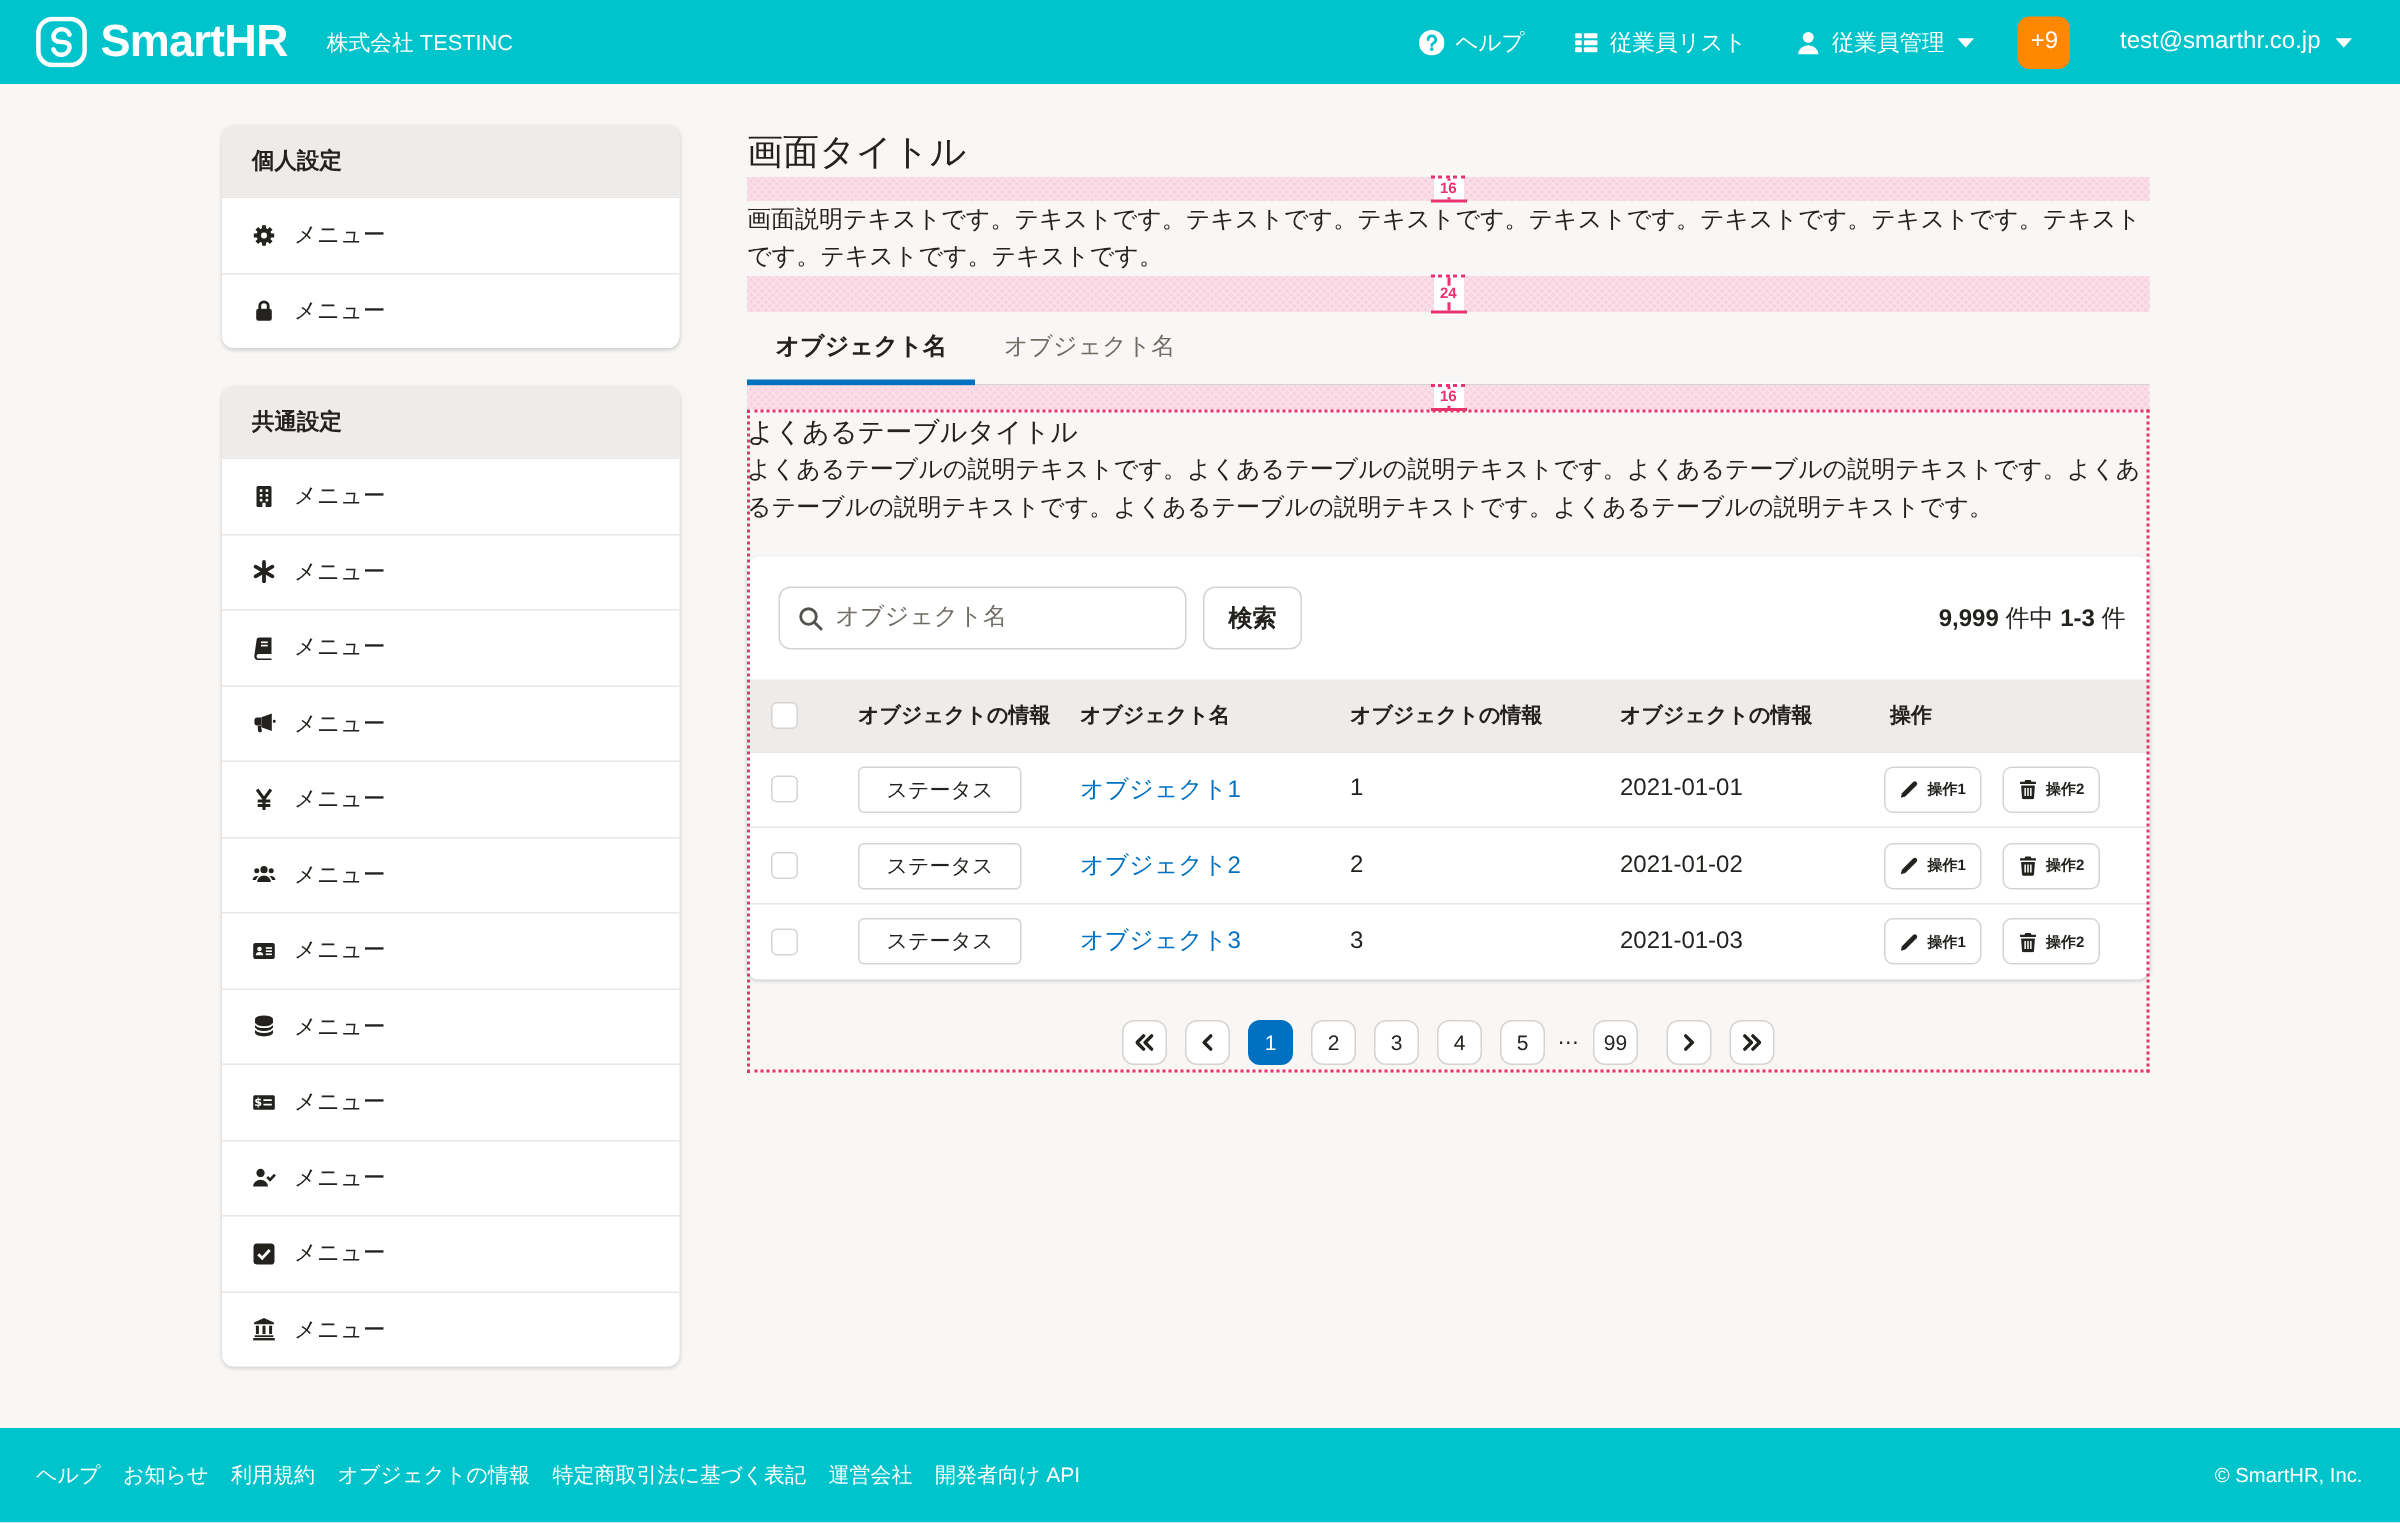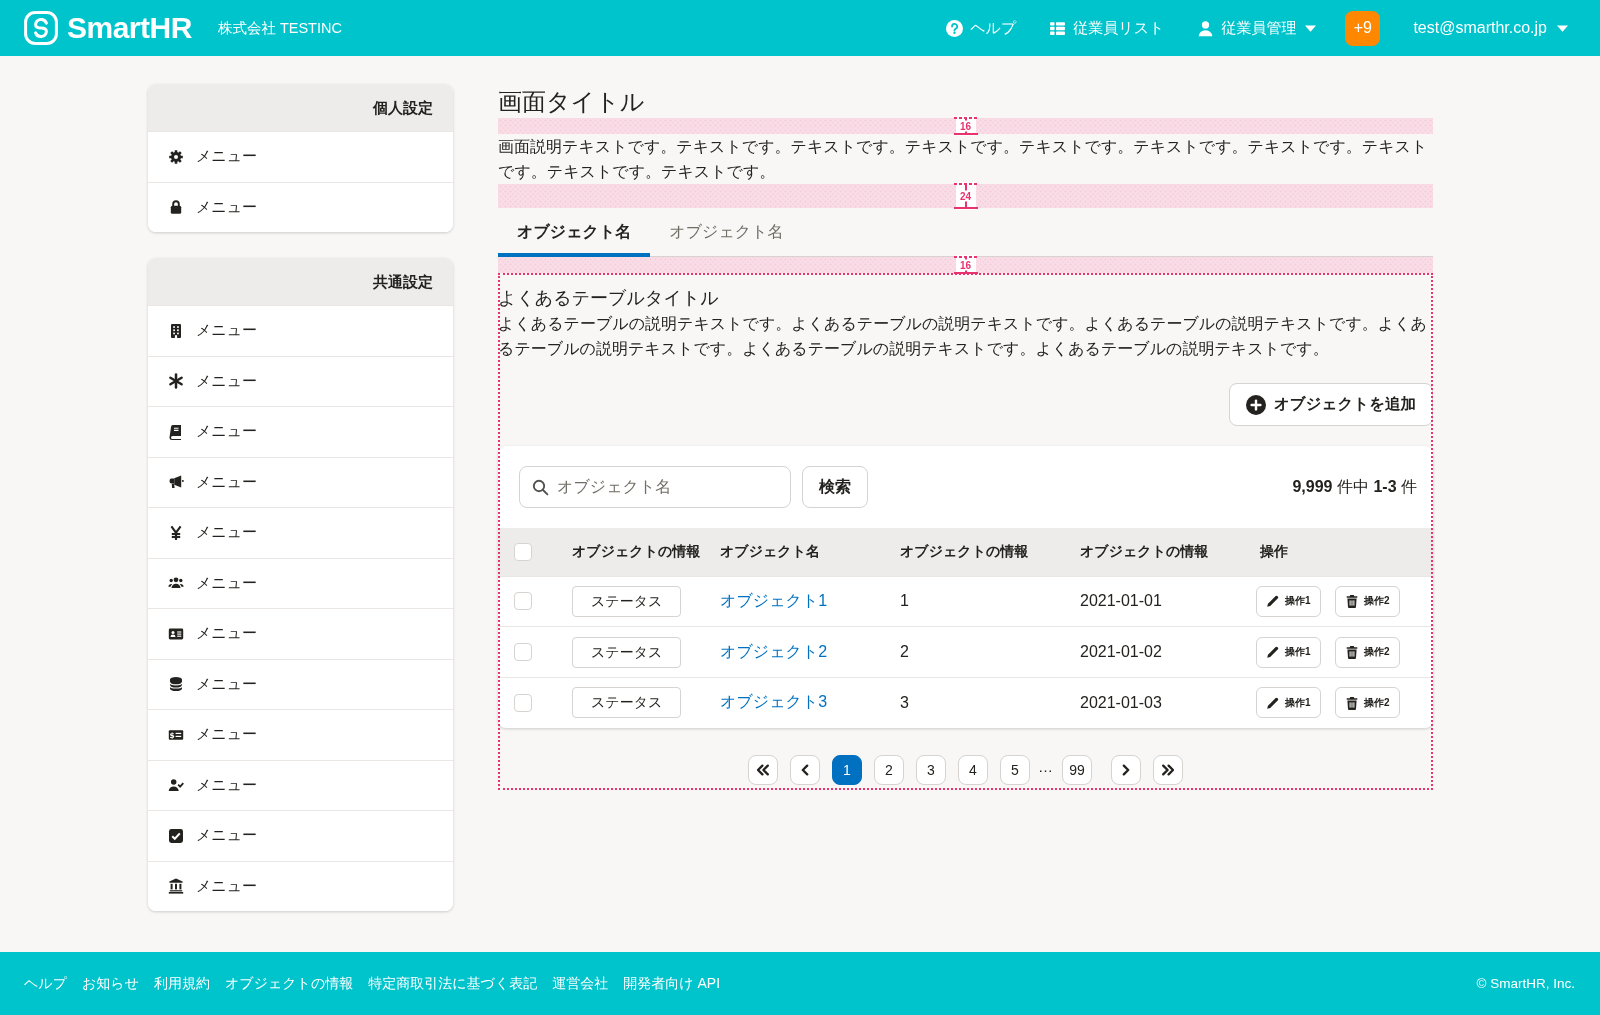--- a/index.html
+++ b/index.html
@@ -50,21 +50,21 @@
   }
   .account{display:flex;align-items:center;gap:8px;font-size:16px;cursor:pointer;white-space:nowrap;}
 
   
   .app-body{
     flex:1;display:flex;align-items:flex-start;
     padding:28px 167px 0 148px;gap:45px;min-height:0;
   }
 
   
-  .sidebar{width:305px;flex:0 0 305px;text-align:right;}
+  .sidebar{width:305px;flex:0 0 305px;}
   .side-card{
     background:var(--card);border-radius:8px;overflow:hidden;
     box-shadow:0 1px 3px rgba(0,0,0,0.18);
     margin-bottom:26px;
   }
   .side-head{
     background:var(--head-bg);
     font-size:15px;font-weight:bold;
     padding:14px 20px 13px;line-height:20px;
   }
@@ -112,21 +112,21 @@
     padding:12px 19px 9px;font-size:16px;line-height:24px;
     color:var(--text-grey);cursor:pointer;border-bottom:4px solid transparent;
     margin-bottom:-1px;
   }
   .tab.active{color:var(--text);font-weight:bold;border-bottom-color:var(--link);}
 
   
   .section-box{position:relative;padding:2px 0 4.5px;}
   .section-box::before{content:'';position:absolute;inset:0;border:2px dotted var(--crimson);pointer-events:none;z-index:5;}
   .section-inner{margin:0;}
-  .section-title{font-size:18px;font-weight:normal;line-height:25px;margin-top:11px;}
+  .section-title{font-size:18px;font-weight:normal;line-height:25px;margin-top:1px;}
   .section-desc{font-size:16px;line-height:25px;}
   .add-row{display:flex;justify-content:flex-end;margin-top:22px;}
   .btn{
     display:inline-flex;align-items:center;justify-content:center;gap:8px;
     background:#fff;border:1px solid var(--border);border-radius:8px;
     font-weight:bold;color:var(--text);cursor:pointer;
     font-family:inherit;
   }
   .btn-add{height:43px;padding:0 16px;font-size:15.5px;}
   .btn-search{height:42px;padding:0 16px;font-size:16px;}
@@ -444,32 +444,20 @@
             <i class="r-bot"></i>
             <b class="r-num">16</b>
           </span>
       </div>
 
       <section class="section-box">
         <div class="section-inner">
           <h2 class="section-title">よくあるテーブルタイトル</h2>
           <p class="section-desc">よくあるテーブルの説明テキストです。よくあるテーブルの説明テキストです。よくあるテーブルの説明テキストです。よくあるテーブルの説明テキストです。よくあるテーブルの説明テキストです。よくあるテーブルの説明テキストです。</p>
 
-          <div class="add-row">
-            <button class="btn btn-add">
-              <svg width="20" height="20" viewBox="0 0 20 20">
-                  <circle cx="10" cy="10" r="10" fill="#23221e"></circle>
-                  <g stroke="#fff" stroke-width="2.4" stroke-linecap="round">
-                    <line x1="10" y1="5.6" x2="10" y2="14.4"></line>
-                    <line x1="5.6" y1="10" x2="14.4" y2="10"></line>
-                  </g>
-                </svg>
-              <span>オブジェクトを追加</span>
-            </button>
-          </div>
 
           <div class="table-card">
             <div class="search-row">
               <label class="search-field">
                 <svg width="17" height="17" viewBox="0 0 17 17">
                     <circle cx="7" cy="7" r="5.2" fill="none" stroke="#54524e" stroke-width="1.9"></circle>
                     <line x1="11" y1="11" x2="15.4" y2="15.4" stroke="#54524e" stroke-width="1.9" stroke-linecap="round"></line>
                   </svg>
                 <input type="text" placeholder="オブジェクト名" style="">
               </label>

